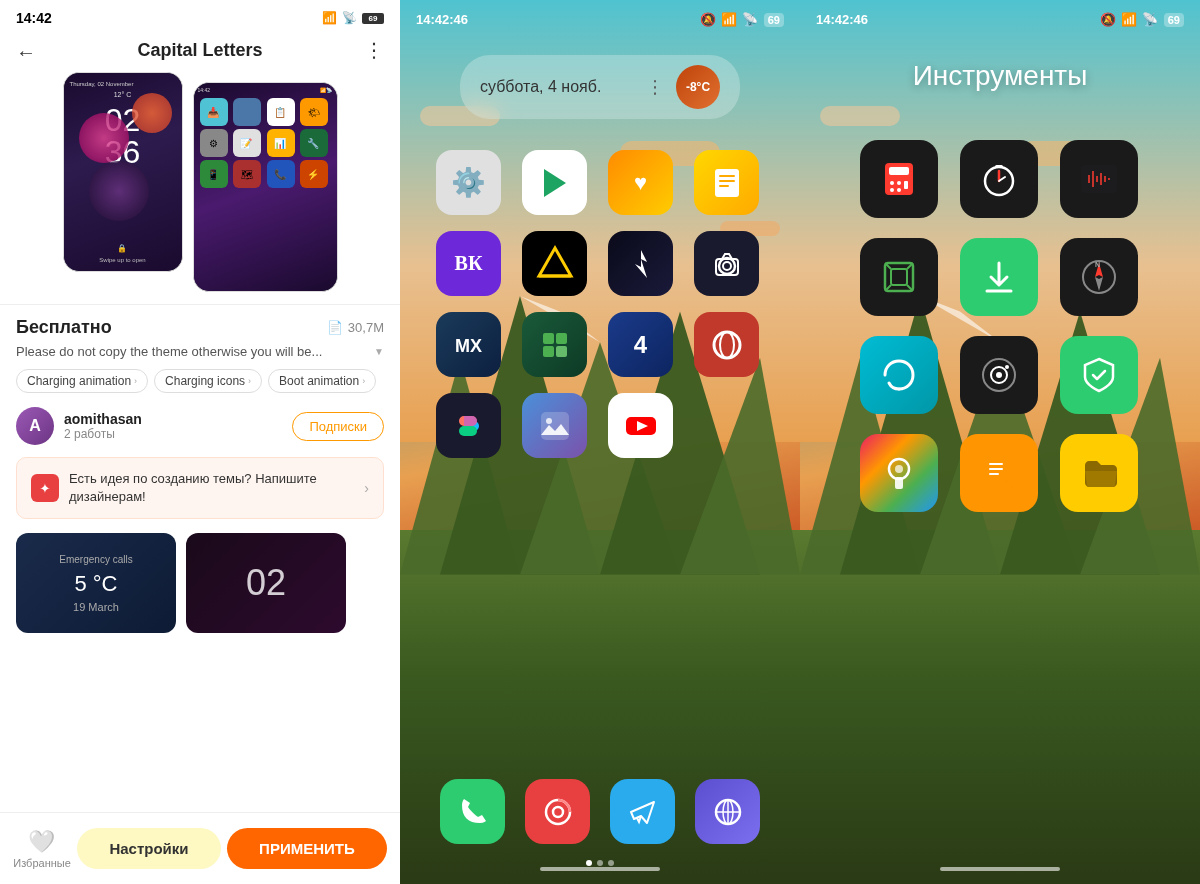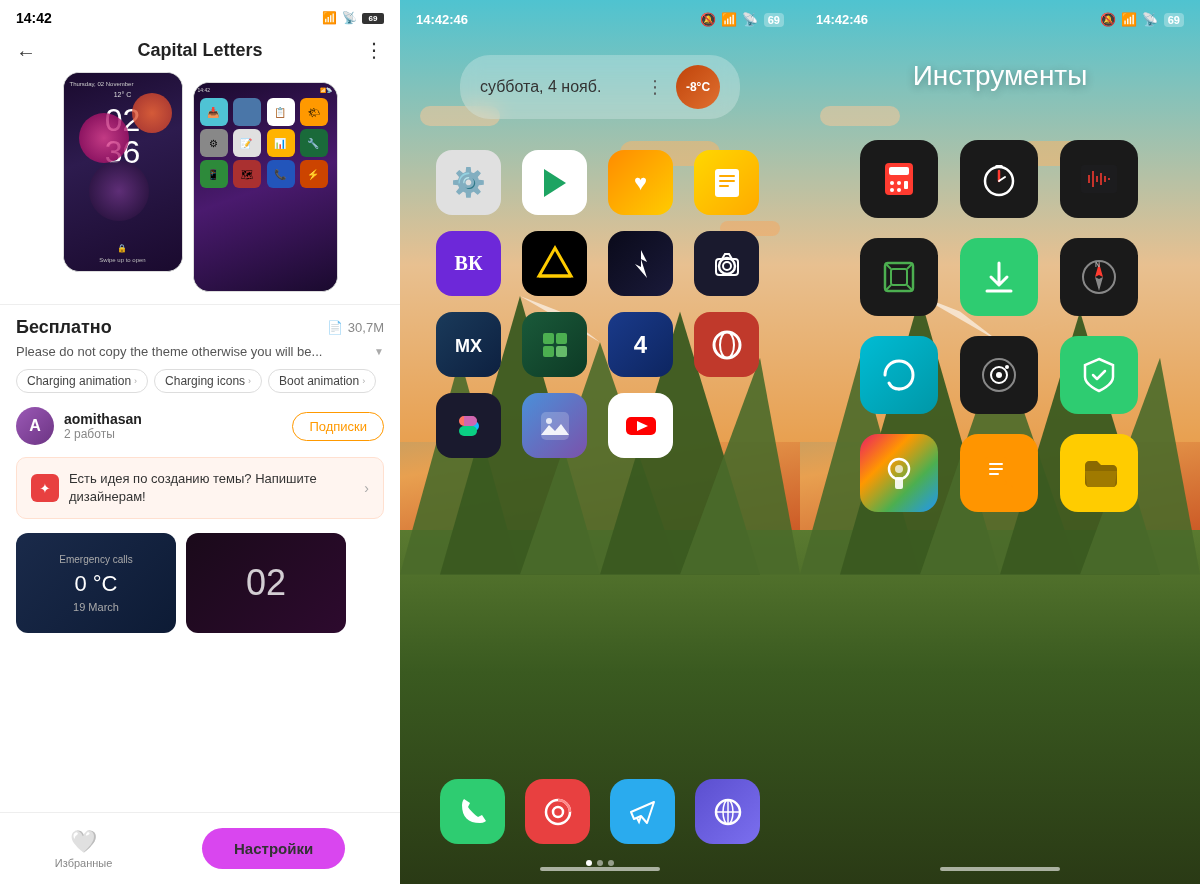--- a/index.html
+++ b/index.html
@@ -238,21 +238,21 @@
       background: #fff;
       border-top: 1px solid #eee;
       display: flex;
       align-items: center;
       justify-content: space-around;
       padding: 0 10px;
     }
     .fav-btn { display: flex; flex-direction: column; align-items: center; gap: 2px; font-size: 11px; color: #888; cursor: pointer; }
     .fav-icon { font-size: 22px; }
     .settings-btn {
-      background: #d946ef;
+      background: #fef9c3;
       border-radius: 24px;
       padding: 12px 32px;
       font-size: 15px;
       font-weight: 600;
       color: #333;
       cursor: pointer;
       border: none;
     }
     .apply-btn {
       background: #ff6600;
@@ -606,35 +606,36 @@
     <div class="idea-banner">
       <div class="idea-icon">✦</div>
       <div class="idea-text">Есть идея по созданию темы? Напишите дизайнерам!</div>
       <span class="idea-arrow">›</span>
     </div>
 
 
     <div class="recommend-row">
       <div class="recommend-card dark">
         <div style="font-size:10px;color:#aaa;margin-bottom:2px">Emergency calls</div>
-        <div class="temp">0 °C</div>
+        <div class="temp">5 °C</div>
         <div class="rec-date">19 March</div>
       </div>
       <div class="recommend-card pink">
         <div class="big-num">02</div>
       </div>
     </div>
   </div>
 
   <div class="bottom-bar">
     <div class="fav-btn">
       <span class="fav-icon">🤍</span>
       <span>Избранные</span>
     </div>
     <button class="settings-btn">Настройки</button>
+    <button class="apply-btn">ПРИМЕНИТЬ</button>
   </div>
 </div>
 
 <div class="middle-panel">
 
   <div class="phone-bg">
 
     <div class="sky-overlay"></div>
 
     <div style="position:absolute;bottom:35%;left:0;right:0;height:35%;z-index:3;">

